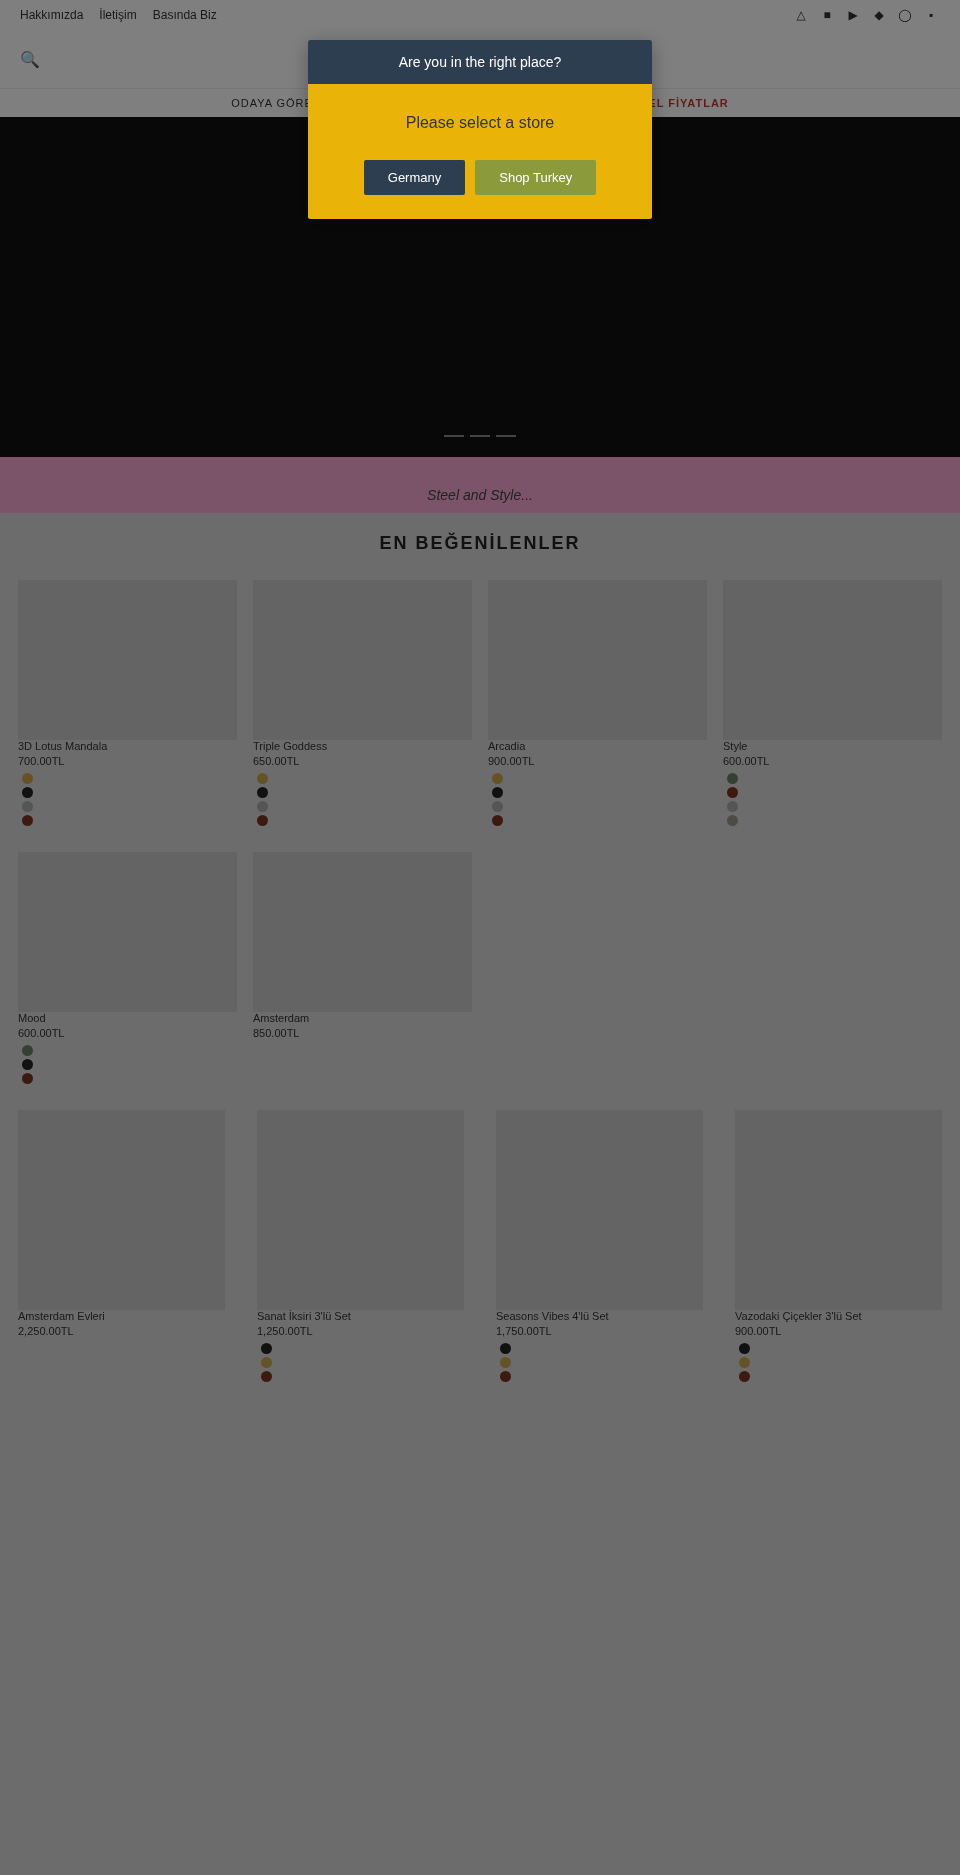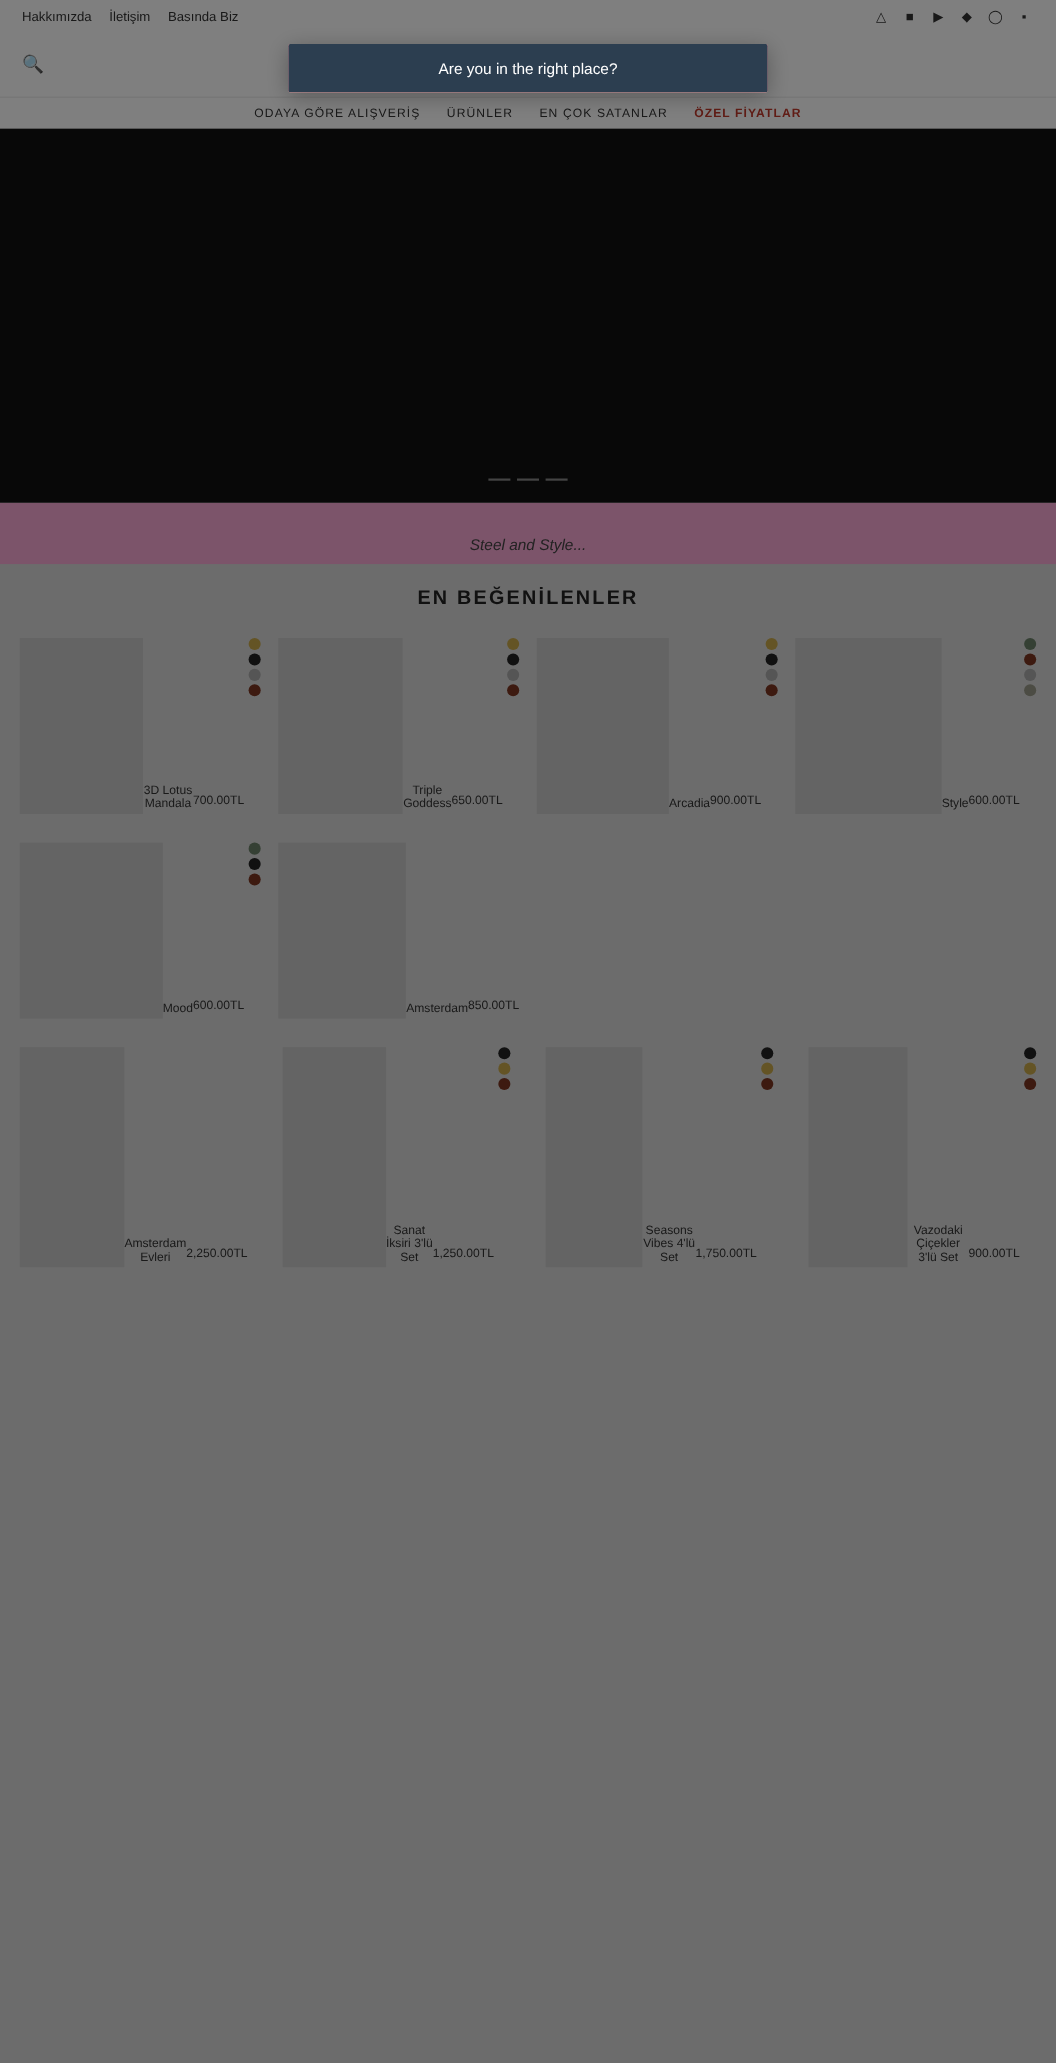--- a/index.html
+++ b/index.html
@@ -92,22 +92,22 @@
     .products-grid {
       background: #d9d9d9;
       display: grid;
       grid-template-columns: repeat(4, 1fr);
       gap: 0;
       padding: 0 10px;
     }
     .product-card {
       padding: 10px 8px 16px;
       display: flex;
-      flex-direction: row;
-      align-items: flex-end;
+      flex-direction: column;
+      align-items: flex-start;
     }
     .product-name {
       font-size: 11px;
       color: #333;
       text-align: center;
       margin-bottom: 3px;
     }
     .product-price {
       font-size: 11px;
       color: #333;
@@ -151,22 +151,22 @@
       position: fixed;
       top: 0; left: 0; right: 0; bottom: 0;
       background: rgba(0,0,0,0.5);
       z-index: 100;
       display: flex;
       align-items: flex-start;
       justify-content: center;
       padding-top: 40px;
     }
     .modal {
-      background: #fca5a5;
-      width: 436px;
+      background: #eab308;
+      width: 344px;
       border-radius: 2px;
       overflow: hidden;
       box-shadow: 0 4px 20px rgba(0,0,0,0.3);
     }
     .modal-header {
       background: #2c3e50;
       color: #fff;
       text-align: center;
       padding: 14px 20px;
       font-size: 14px;
@@ -350,14 +350,21 @@
         <div class="color-dot" style="background: rgb(34, 34, 34);"></div>
         <div class="color-dot" style="background: rgb(200, 168, 75);"></div>
         <div class="color-dot" style="background: rgb(122, 53, 32);"></div>
       </div>
     </div>
   </div>
 
 <div class="overlay-backdrop">
   <div class="modal">
     <div class="modal-header">Are you in the right place?</div>
+    <div class="modal-body">
+      <div class="modal-subtitle">Please select a store</div>
+      <div class="modal-buttons">
+        <button class="btn-germany">Germany</button>
+        <button class="btn-turkey">Shop Turkey</button>
+      </div>
+    </div>
   </div>
 </div>
 
 </body></html>

